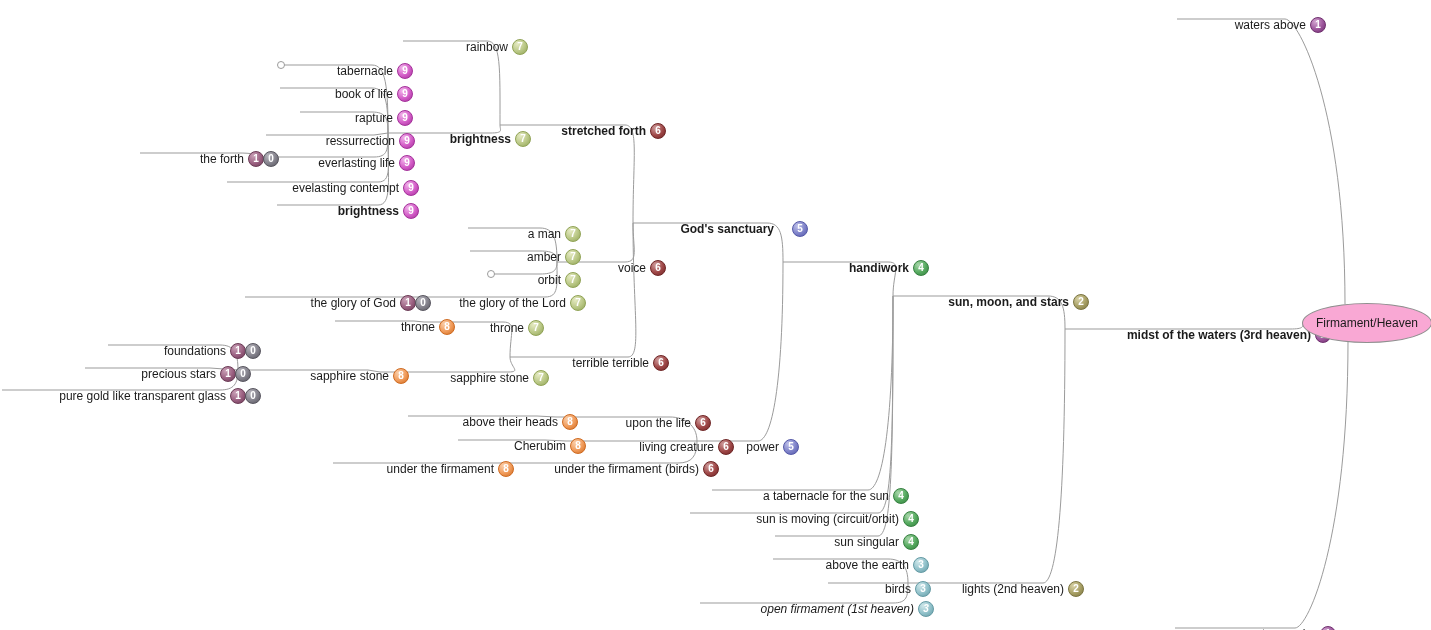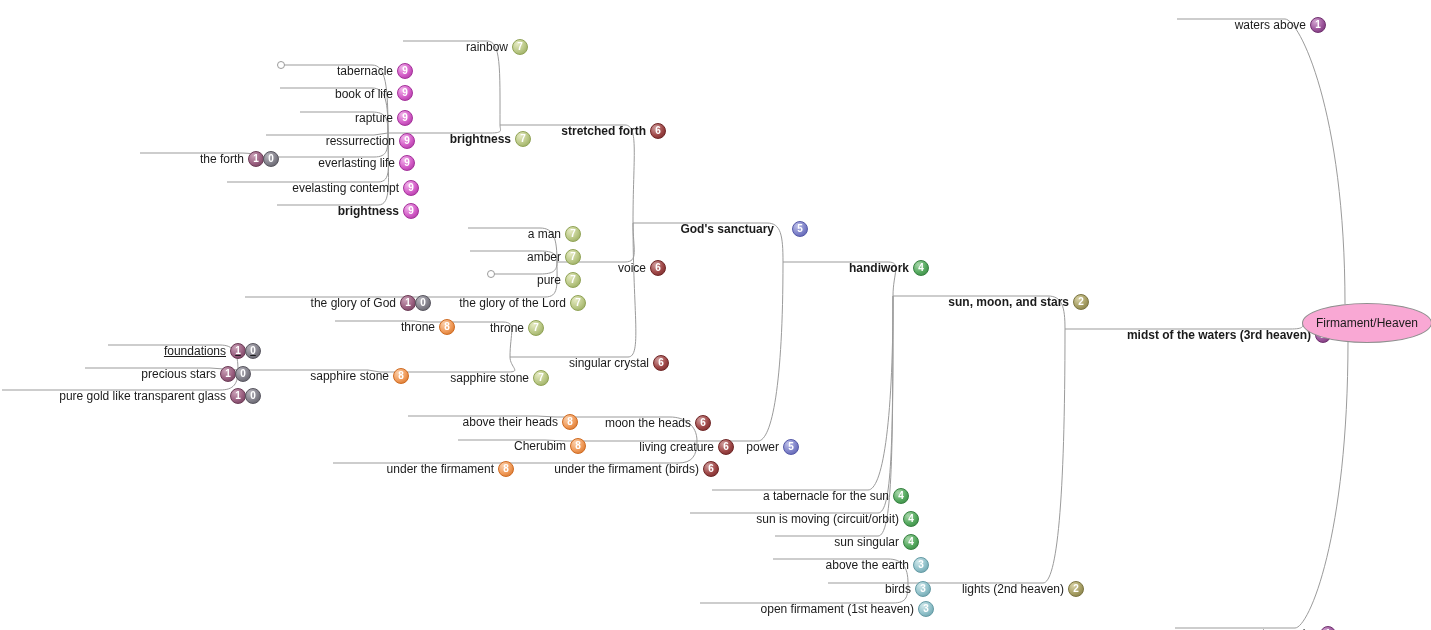--- a/index.html
+++ b/index.html
@@ -119,36 +119,36 @@
       </div>
       <div class="node bold" style="right: 808px; top: 108px;">
         <span class="lbl">stretched forth</span>
         <span class="badge" style="background: radial-gradient(circle at 32% 28%, rgb(207, 157, 157), rgb(158, 70, 70) 55%, rgb(111, 37, 37)); border-color: rgb(111, 37, 37);">6</span>
       </div>
       <div class="node" style="right: 808px; top: 245px;">
         <span class="lbl">voice</span>
         <span class="badge" style="background: radial-gradient(circle at 32% 28%, rgb(207, 157, 157), rgb(158, 70, 70) 55%, rgb(111, 37, 37)); border-color: rgb(111, 37, 37);">6</span>
       </div>
       <div class="node" style="right: 805px; top: 340px;">
-        <span class="lbl">singular crystal</span>
+        <span class="lbl">terrible terrible</span>
         <span class="badge" style="background: radial-gradient(circle at 32% 28%, rgb(207, 157, 157), rgb(158, 70, 70) 55%, rgb(111, 37, 37)); border-color: rgb(111, 37, 37);">6</span>
       </div>
       <div class="node" style="right: 946px; top: 24px;">
         <span class="lbl">rainbow</span>
         <span class="badge" style="background: radial-gradient(circle at 32% 28%, rgb(229, 234, 194), rgb(185, 199, 133) 55%, rgb(144, 163, 85)); border-color: rgb(144, 163, 85);">7</span>
       </div>
       <div class="node bold" style="right: 943px; top: 116px;">
         <span class="lbl">brightness</span>
         <span class="badge" style="background: radial-gradient(circle at 32% 28%, rgb(229, 234, 194), rgb(185, 199, 133) 55%, rgb(144, 163, 85)); border-color: rgb(144, 163, 85);">7</span>
       </div>
       <div class="node" style="right: 1061px; top: 48px;">
         <span class="lbl">tabernacle</span>
         <span class="badge" style="background: radial-gradient(circle at 32% 28%, rgb(242, 181, 235), rgb(211, 92, 199) 55%, rgb(164, 48, 154)); border-color: rgb(164, 48, 154);">9</span>
       </div>
-      <div class="node" style="right: 1061px; top: 71px; align-items: flex-end;">
+      <div class="node" style="right: 1061px; top: 71px;">
         <span class="lbl">book of life</span>
         <span class="badge" style="background: radial-gradient(circle at 32% 28%, rgb(242, 181, 235), rgb(211, 92, 199) 55%, rgb(164, 48, 154)); border-color: rgb(164, 48, 154);">9</span>
       </div>
       <div class="node" style="right: 1061px; top: 95px; justify-content: center;">
         <span class="lbl">rapture</span>
         <span class="badge" style="background: radial-gradient(circle at 32% 28%, rgb(242, 181, 235), rgb(211, 92, 199) 55%, rgb(164, 48, 154)); border-color: rgb(164, 48, 154);">9</span>
       </div>
       <div class="node" style="right: 1059px; top: 118px;">
         <span class="lbl">ressurrection</span>
         <span class="badge" style="background: radial-gradient(circle at 32% 28%, rgb(242, 181, 235), rgb(211, 92, 199) 55%, rgb(164, 48, 154)); border-color: rgb(164, 48, 154);">9</span>
@@ -172,21 +172,21 @@
       </div>
       <div class="node" style="right: 893px; top: 211px;">
         <span class="lbl">a man</span>
         <span class="badge" style="background: radial-gradient(circle at 32% 28%, rgb(229, 234, 194), rgb(185, 199, 133) 55%, rgb(144, 163, 85)); border-color: rgb(144, 163, 85);">7</span>
       </div>
       <div class="node" style="right: 893px; top: 234px;">
         <span class="lbl">amber</span>
         <span class="badge" style="background: radial-gradient(circle at 32% 28%, rgb(229, 234, 194), rgb(185, 199, 133) 55%, rgb(144, 163, 85)); border-color: rgb(144, 163, 85);">7</span>
       </div>
       <div class="node" style="right: 893px; top: 257px;">
-        <span class="lbl">pure</span>
+        <span class="lbl">orbit</span>
         <span class="badge" style="background: radial-gradient(circle at 32% 28%, rgb(229, 234, 194), rgb(185, 199, 133) 55%, rgb(144, 163, 85)); border-color: rgb(144, 163, 85);">7</span>
       </div>
       <div class="node" style="right: 888px; top: 280px;">
         <span class="lbl">the glory of the Lord</span>
         <span class="badge" style="background: radial-gradient(circle at 32% 28%, rgb(229, 234, 194), rgb(185, 199, 133) 55%, rgb(144, 163, 85)); border-color: rgb(144, 163, 85);">7</span>
       </div>
       <div class="node" style="right: 1043px; top: 280px;">
         <span class="lbl">the glory of God</span>
         <span class="badge" style="background: radial-gradient(circle at 32% 28%, rgb(201, 160, 182), rgb(154, 95, 128) 55%, rgb(107, 58, 85)); border-color: rgb(107, 58, 85);">1</span>
         <span class="badge" style="background: radial-gradient(circle at 32% 28%, rgb(183, 181, 189), rgb(131, 129, 139) 55%, rgb(87, 85, 94)); border-color: rgb(87, 85, 94);">0</span>
@@ -200,37 +200,37 @@
         <span class="badge" style="background: radial-gradient(circle at 32% 28%, rgb(250, 207, 171), rgb(240, 154, 89) 55%, rgb(207, 106, 31)); border-color: rgb(207, 106, 31);">8</span>
       </div>
       <div class="node" style="right: 925px; top: 355px;">
         <span class="lbl">sapphire stone</span>
         <span class="badge" style="background: radial-gradient(circle at 32% 28%, rgb(229, 234, 194), rgb(185, 199, 133) 55%, rgb(144, 163, 85)); border-color: rgb(144, 163, 85);">7</span>
       </div>
       <div class="node" style="right: 1065px; top: 353px;">
         <span class="lbl">sapphire stone</span>
         <span class="badge" style="background: radial-gradient(circle at 32% 28%, rgb(250, 207, 171), rgb(240, 154, 89) 55%, rgb(207, 106, 31)); border-color: rgb(207, 106, 31);">8</span>
       </div>
-      <div class="node" style="right: 1213px; top: 328px; text-decoration: underline;">
+      <div class="node" style="right: 1213px; top: 328px;">
         <span class="lbl">foundations</span>
         <span class="badge" style="background: radial-gradient(circle at 32% 28%, rgb(201, 160, 182), rgb(154, 95, 128) 55%, rgb(107, 58, 85)); border-color: rgb(107, 58, 85);">1</span>
         <span class="badge" style="background: radial-gradient(circle at 32% 28%, rgb(183, 181, 189), rgb(131, 129, 139) 55%, rgb(87, 85, 94)); border-color: rgb(87, 85, 94);">0</span>
       </div>
       <div class="node" style="right: 1223px; top: 351px;">
         <span class="lbl">precious stars</span>
         <span class="badge" style="background: radial-gradient(circle at 32% 28%, rgb(201, 160, 182), rgb(154, 95, 128) 55%, rgb(107, 58, 85)); border-color: rgb(107, 58, 85);">1</span>
         <span class="badge" style="background: radial-gradient(circle at 32% 28%, rgb(183, 181, 189), rgb(131, 129, 139) 55%, rgb(87, 85, 94)); border-color: rgb(87, 85, 94);">0</span>
       </div>
       <div class="node" style="right: 1213px; top: 373px;">
         <span class="lbl">pure gold like transparent glass</span>
         <span class="badge" style="background: radial-gradient(circle at 32% 28%, rgb(201, 160, 182), rgb(154, 95, 128) 55%, rgb(107, 58, 85)); border-color: rgb(107, 58, 85);">1</span>
         <span class="badge" style="background: radial-gradient(circle at 32% 28%, rgb(183, 181, 189), rgb(131, 129, 139) 55%, rgb(87, 85, 94)); border-color: rgb(87, 85, 94);">0</span>
       </div>
       <div class="node" style="right: 763px; top: 400px;">
-        <span class="lbl">moon the heads</span>
+        <span class="lbl">upon the life</span>
         <span class="badge" style="background: radial-gradient(circle at 32% 28%, rgb(207, 157, 157), rgb(158, 70, 70) 55%, rgb(111, 37, 37)); border-color: rgb(111, 37, 37);">6</span>
       </div>
       <div class="node" style="right: 896px; top: 399px;">
         <span class="lbl">above their heads</span>
         <span class="badge" style="background: radial-gradient(circle at 32% 28%, rgb(250, 207, 171), rgb(240, 154, 89) 55%, rgb(207, 106, 31)); border-color: rgb(207, 106, 31);">8</span>
       </div>
       <div class="node" style="right: 740px; top: 424px;">
         <span class="lbl">living creature</span>
         <span class="badge" style="background: radial-gradient(circle at 32% 28%, rgb(207, 157, 157), rgb(158, 70, 70) 55%, rgb(111, 37, 37)); border-color: rgb(111, 37, 37);">6</span>
       </div>
@@ -247,21 +247,21 @@
         <span class="badge" style="background: radial-gradient(circle at 32% 28%, rgb(250, 207, 171), rgb(240, 154, 89) 55%, rgb(207, 106, 31)); border-color: rgb(207, 106, 31);">8</span>
       </div>
       <div class="node" style="right: 545px; top: 542px;">
         <span class="lbl">above the earth</span>
         <span class="badge" style="background: radial-gradient(circle at 32% 28%, rgb(207, 231, 234), rgb(143, 192, 201) 55%, rgb(99, 154, 164)); border-color: rgb(99, 154, 164);">3</span>
       </div>
       <div class="node" style="right: 543px; top: 566px;">
         <span class="lbl">birds</span>
         <span class="badge" style="background: radial-gradient(circle at 32% 28%, rgb(207, 231, 234), rgb(143, 192, 201) 55%, rgb(99, 154, 164)); border-color: rgb(99, 154, 164);">3</span>
       </div>
-      <div class="node" style="right: 540px; top: 586px;">
+      <div class="node" style="right: 540px; top: 586px; font-style: italic;">
         <span class="lbl">open firmament (1st heaven)</span>
         <span class="badge" style="background: radial-gradient(circle at 32% 28%, rgb(207, 231, 234), rgb(143, 192, 201) 55%, rgb(99, 154, 164)); border-color: rgb(99, 154, 164);">3</span>
       </div>
     </div>
   <div class="root" id="root-node" style="left: 1302px; top: 303px; width: 128px; height: 38px;">
     <span class="lbl">Firmament/Heaven</span>
   </div>
 </div>
 
 </body></html>

